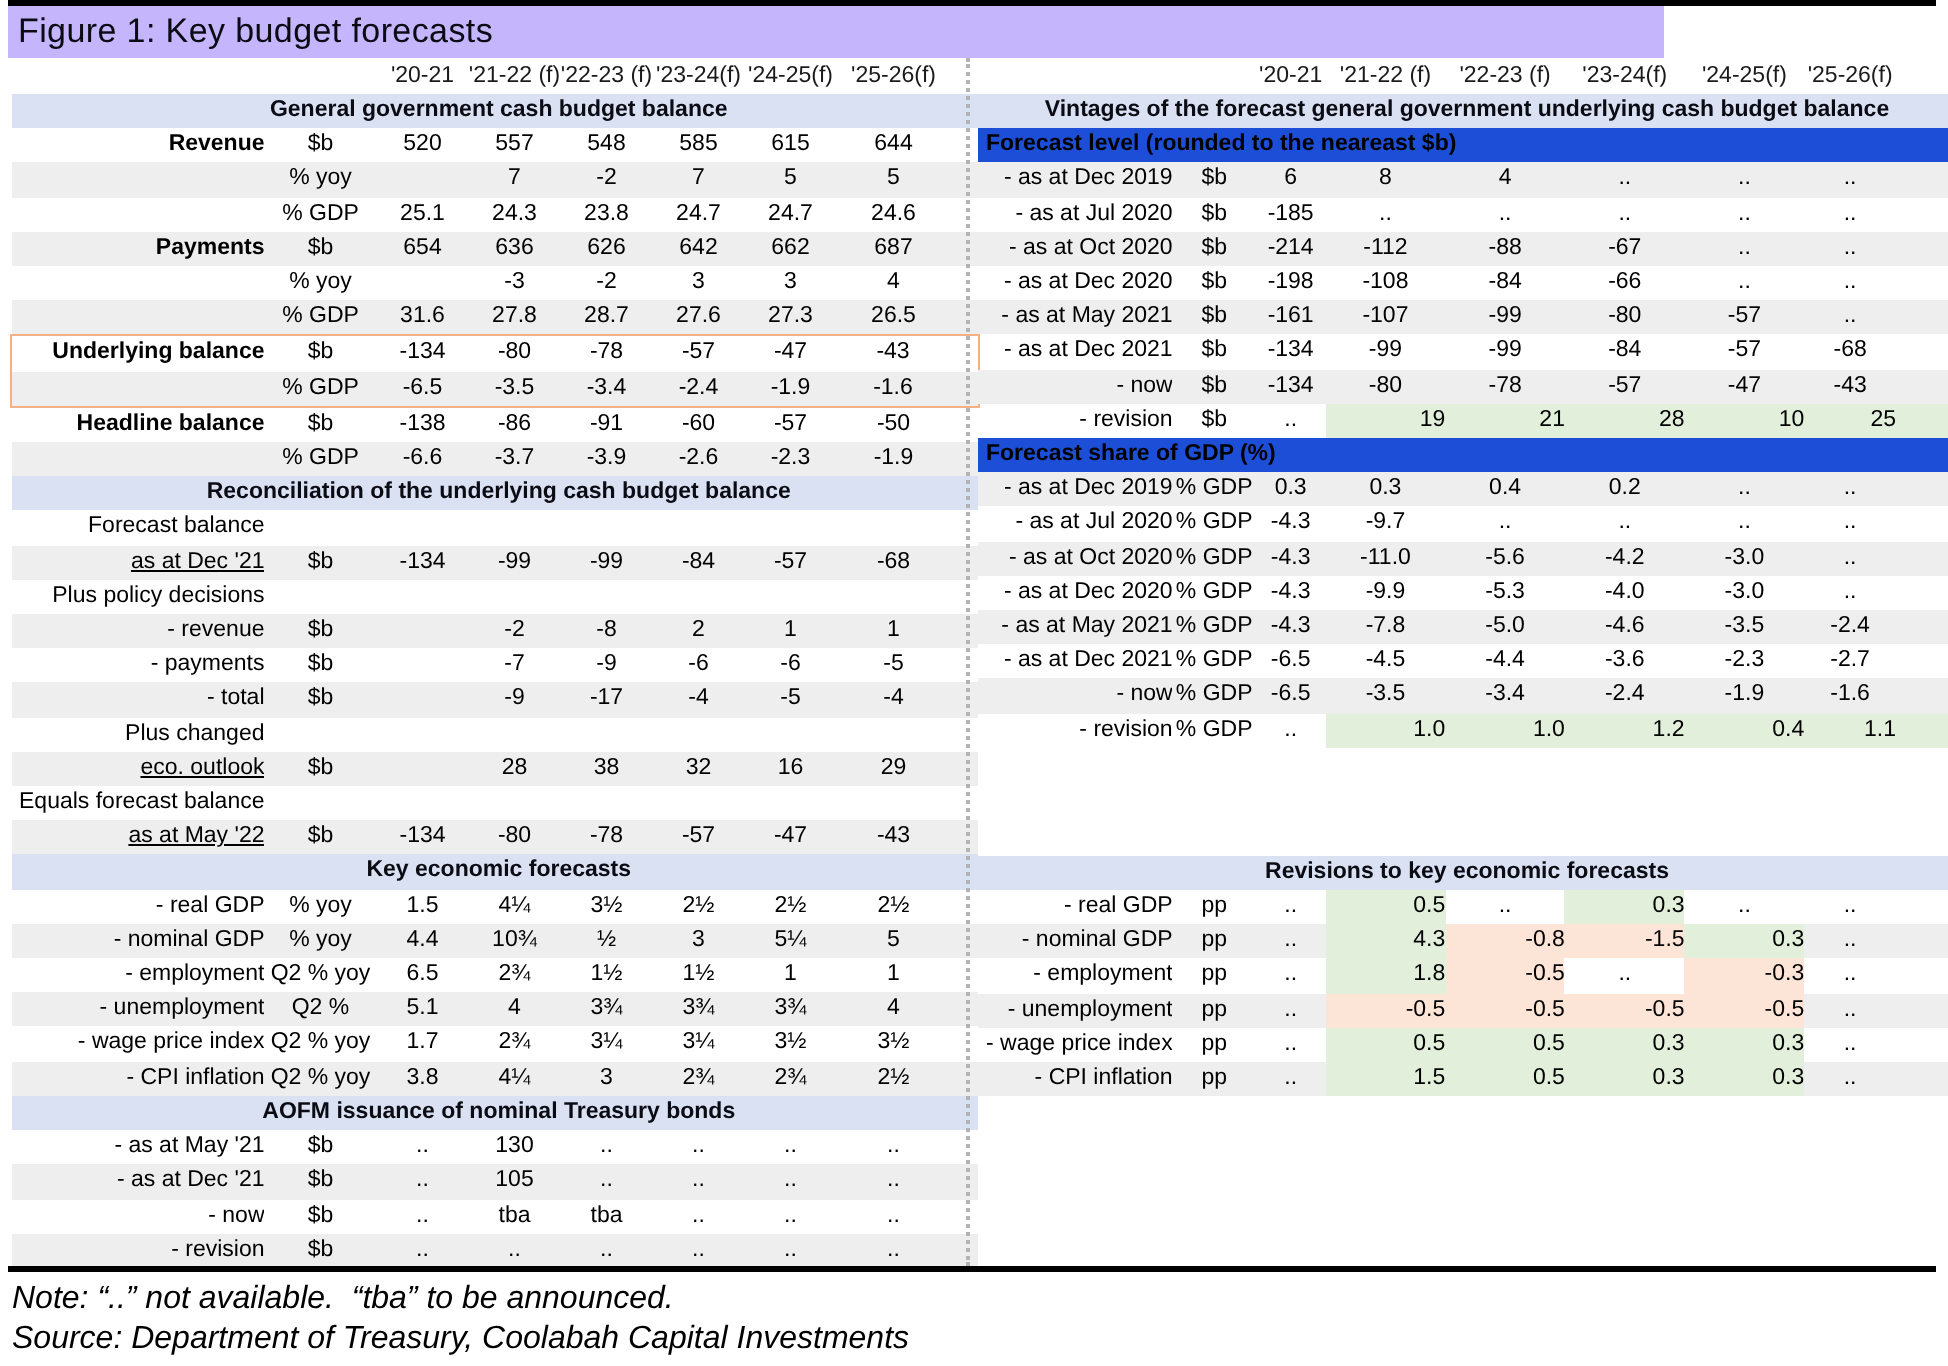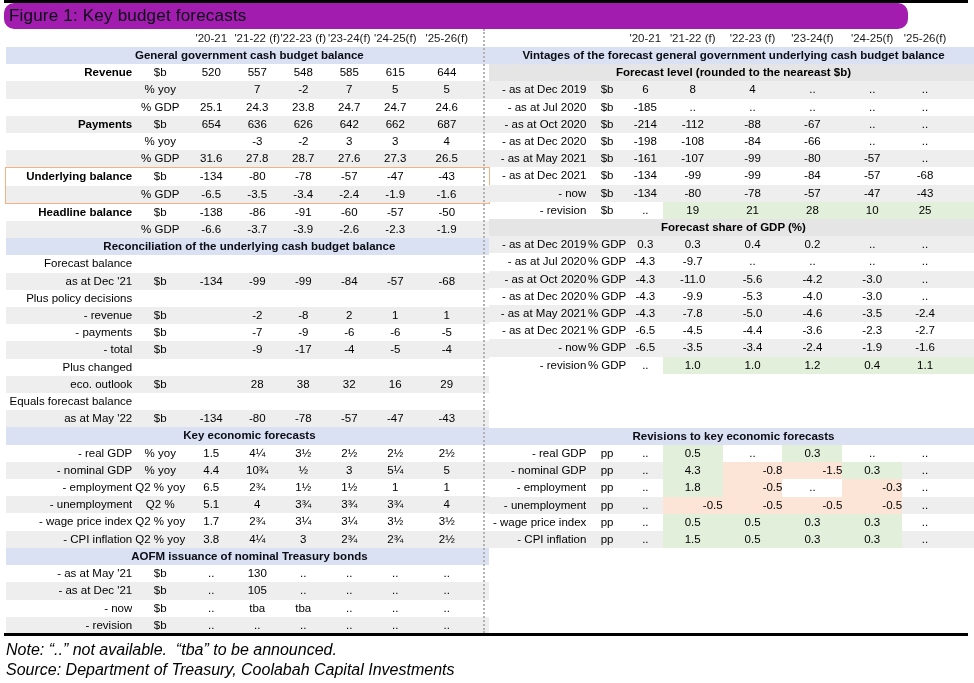--- a/index.html
+++ b/index.html
@@ -2,52 +2,52 @@
 <html><head>
 <meta charset="utf-8">
 <style>
   html,body { margin:0; padding:0; background:#ffffff; }
   body {
     width:974px; height:683px; position:relative; overflow:hidden;
     font-family:"Liberation Sans", sans-serif; color:#000;
   }
   .top-rule    { position:absolute; left:4px;  top:0;     width:964px; height:3px; background:#000; }
   .bottom-rule { position:absolute; left:4px;  top:633px; width:964px; height:3px; background:#000; }
-  .title-band  { position:absolute; left:4px;  top:3px;   width:904px; height:26px; background:#a21caf;border-radius:10px; }
+  .title-band  { position:absolute; left:4px;  top:3px;   width:828px; height:26px; background:#c4b5fd; }
   .title-band .title {
     font-size:17px; line-height:26px; padding-left:5px; color:#0b0b14; letter-spacing:.2px;
   }
   .panel { position:absolute; top:29px; }
   .panel-left  { left:5px; }
   .panel-right { left:489px; }
   .sep {
     position:absolute; left:483px; top:29px; height:604px; width:0;
     border-left:2px dotted #b3b3b3;
   }
   table { border-collapse:collapse; table-layout:fixed; }
   td {
     height:17.2px; line-height:17.2px; font-size:11.5px; padding:0;
     white-space:nowrap; overflow:hidden;
   }
   tr.head-row td { height:18px; line-height:18px; text-align:center; color:#1a1a1a;margin-left:46px; }
   td.lbl  { text-align:right; padding-left:4px; }
   td.lbl.bold { font-weight:bold; }
-  td.lbl.ind  { padding-left:21px; }
+  td.lbl.ind  { padding-left:21px;text-decoration:underline; }
   td.unit { text-align:center; }
   td.val  { text-align:center; }
   table.t-left  td.val:last-child, table.t-left  tr.head-row td:last-child { padding-right:14px; }
   table.t-right td.val:last-child, table.t-right tr.head-row td:last-child { padding-right:26px; }
   tr.shade td { background:#eeeeee; }
-  tr td.g { background:#e2efda !important; }
+  tr td.g { background:#e2efda !important;text-align:right; }
   tr td.r { background:#fce4d6 !important;padding-left:40px; }
   tr td.w { background:#ffffff !important; }
   tr.section td {
     background:#d9e1f2; font-weight:bold; padding-left:4px; text-align:center; color:#0b0b14;
   }
-  tr.subhead td { font-weight:bold; padding-left:4px; text-align:center; background:#e5e5e5;margin-top:32px; }
+  tr.subhead td { font-weight:bold; padding-left:4px; text-align:left; background:#1d4ed8;margin-top:32px; }
   tr.gap td { height:54px; background:#fff; }
   tr.box-top td    { border-top:1px solid #f4b183; }
   tr.box-bottom td { border-bottom:1px solid #f4b183; }
   tr.box-top td:first-child,  tr.box-bottom td:first-child  { border-left:1px solid #f4b183; }
   tr.box-top td:last-child,   tr.box-bottom td:last-child   { border-right:1px solid #f4b183; }
   .notes { position:absolute; left:6px; top:640px; font-style:italic; font-size:16px; color:#000; }
   .notes div { line-height:20px; }
 </style>
 </head>
 <body>

